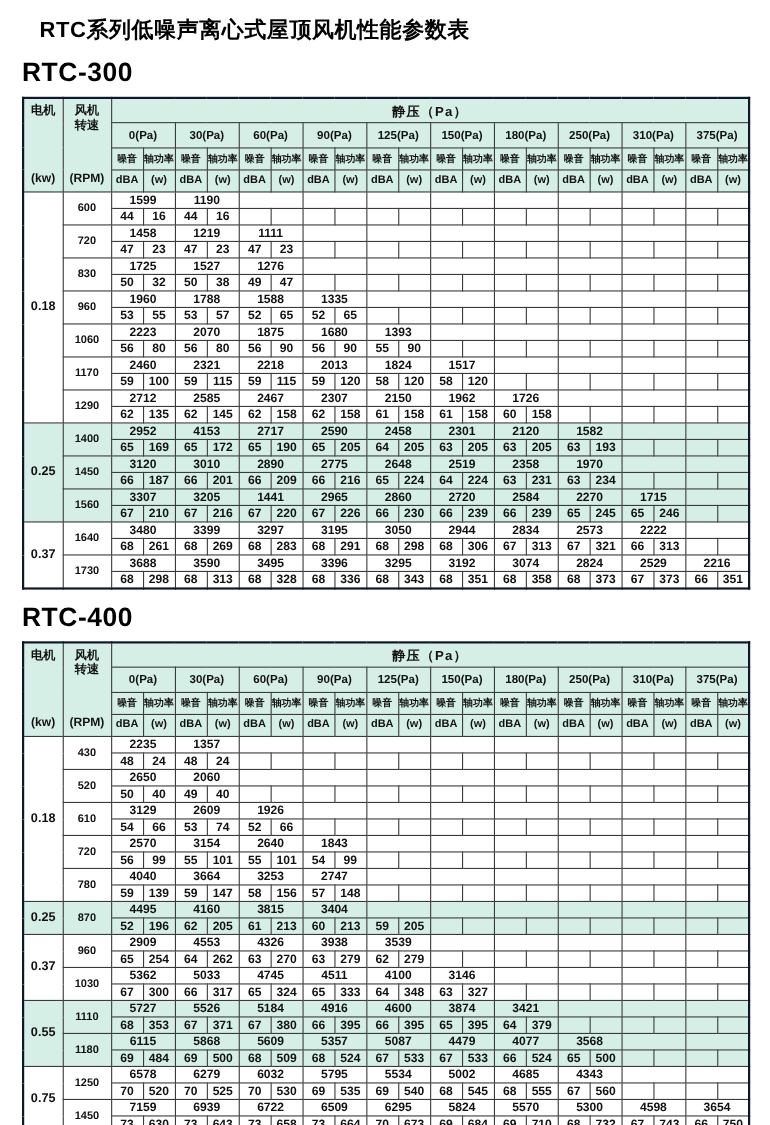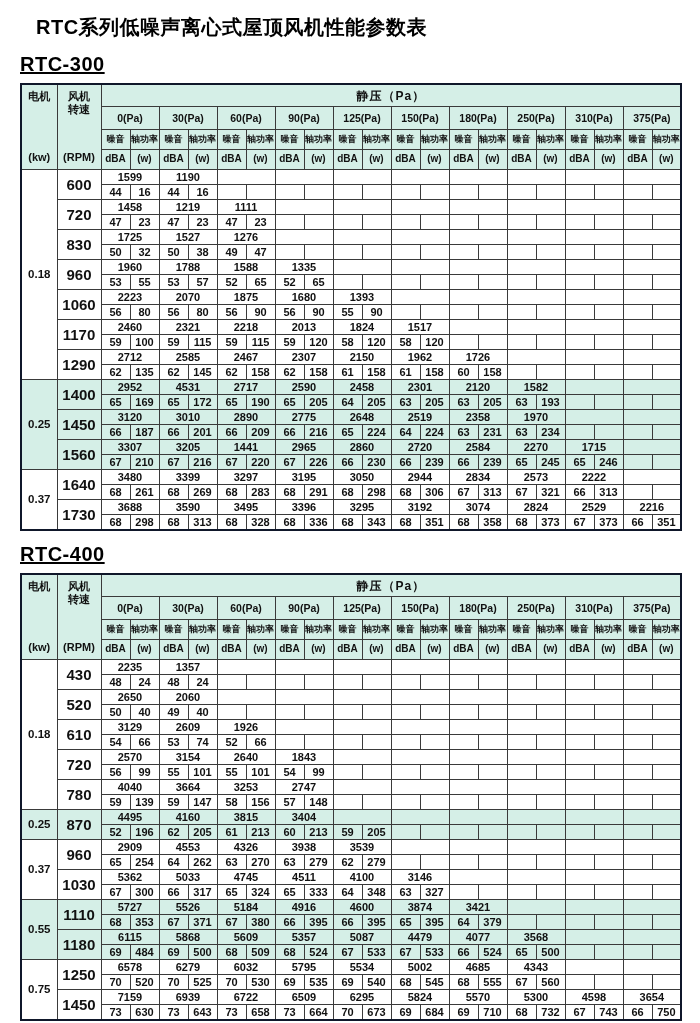--- a/index.html
+++ b/index.html
@@ -3,21 +3,21 @@
 <meta charset="utf-8">
 <style>
   html,body{margin:0;padding:0;}
   body{
     width:700px;height:1023px;background:#ffffff;color:#000;
     font-family:"Liberation Sans","DejaVu Sans",sans-serif;
     overflow:hidden;
   }
   .page{padding:8px 17px 0 20px;}
   .title{font-size:20px;font-weight:bold;letter-spacing:0.5px;margin:6px 0 8px 16px;}
-  .model-heading{font-size:20px;font-weight:bold;margin:12px 0 7px 0;letter-spacing:0.5px;text-decoration:underline;}
+  .model-heading{font-size:24px;font-weight:bold;margin:12px 0 7px 0;letter-spacing:0.5px;}
   table.perf{
     border-collapse:collapse;table-layout:fixed;width:662px;
     border:2px solid #0f172a;
   }
   .perf th,.perf td{
     border:1px solid #3a3a3a;padding:0;margin:0;
     text-align:center;vertical-align:middle;
     font-weight:bold;line-height:1;color:#111;
   }
   .perf thead th{background:#d5efe7;}
@@ -26,21 +26,21 @@
   .th-np{height:19px;font-size:9px;}
   .th-u{height:19px;font-size:10px;font-weight:bold;}
   .stack{
     display:flex;flex-direction:column;justify-content:space-between;
     height:74px;padding:5px 0;font-size:11px;
   }
   .stack .ln{line-height:1.15;}
   td.flow{height:14px;font-size:11px;}
   td.np{height:14px;font-size:11px;}
   td.kw{font-size:11.5px;}
-  td.rpm{font-size:15px;margin-top:21px;}
+  td.rpm{font-size:10px;margin-top:21px;}
   tr.hl td{background:#d5efe7;}
 </style>
 </head>
 <body>
 
 <div class="page">
   <div class="title">RTC系列低噪声离心式屋顶风机性能参数表</div>
   <div id="tables-root">
       <div class="model-heading">RTC-300</div>
       <table class="perf">
@@ -385,21 +385,21 @@
             <td class="np"></td>
             <td class="np"></td>
             <td class="np"></td>
             <td class="np"></td>
             <td class="np"></td>
           </tr>
           <tr class="hl">
             <td class="kw" rowspan="6">0.25</td>
             <td class="rpm" rowspan="2">1400</td>
             <td class="flow" colspan="2">2952</td>
-            <td class="flow" colspan="2">4531</td>
+            <td class="flow" colspan="2">4153</td>
             <td class="flow" colspan="2">2717</td>
             <td class="flow" colspan="2">2590</td>
             <td class="flow" colspan="2">2458</td>
             <td class="flow" colspan="2">2301</td>
             <td class="flow" colspan="2">2120</td>
             <td class="flow" colspan="2">1582</td>
             <td class="flow" colspan="2"></td>
             <td class="flow" colspan="2"></td>
           </tr>
           <tr class="hl">

